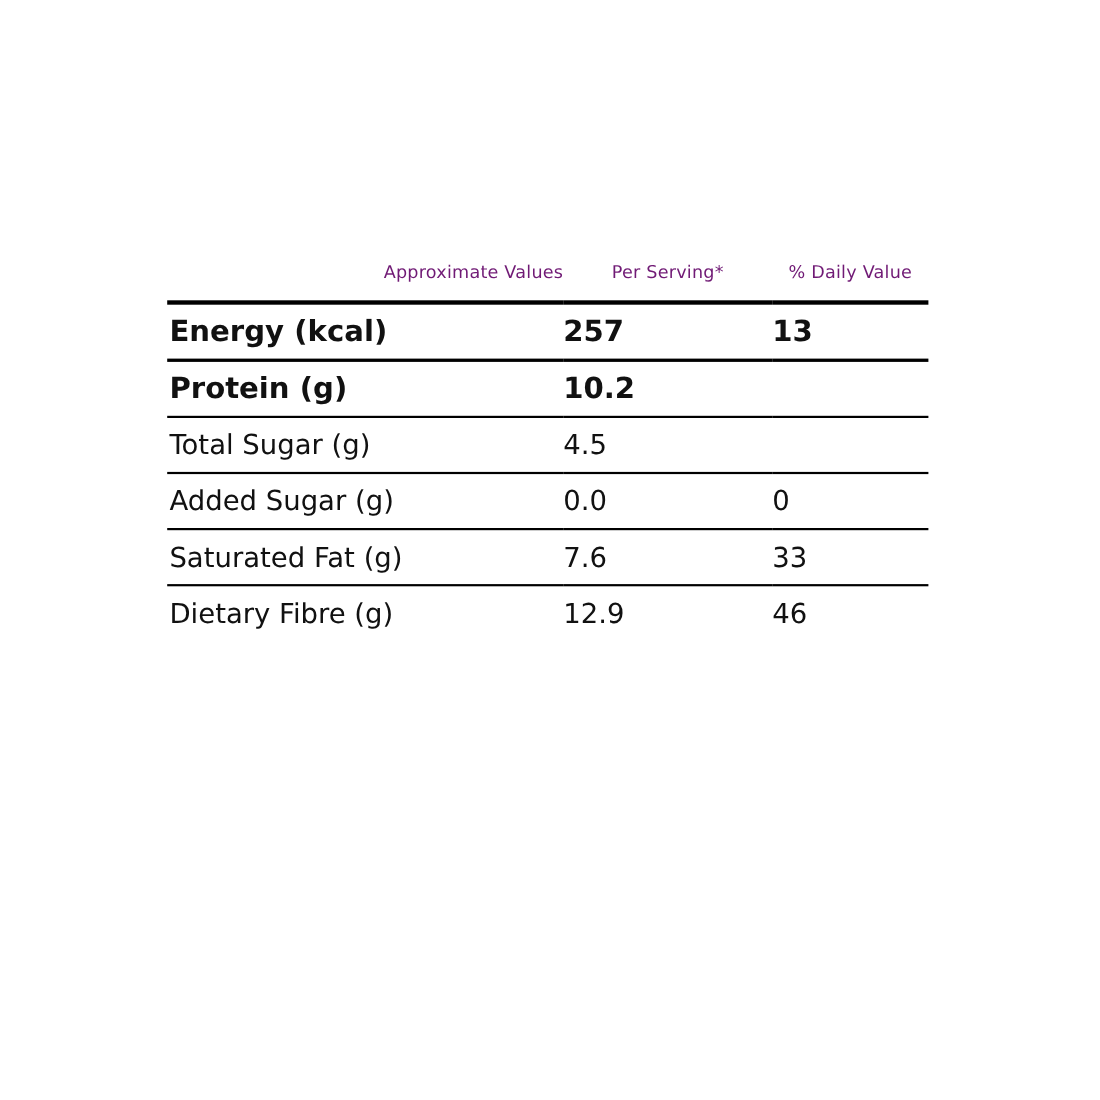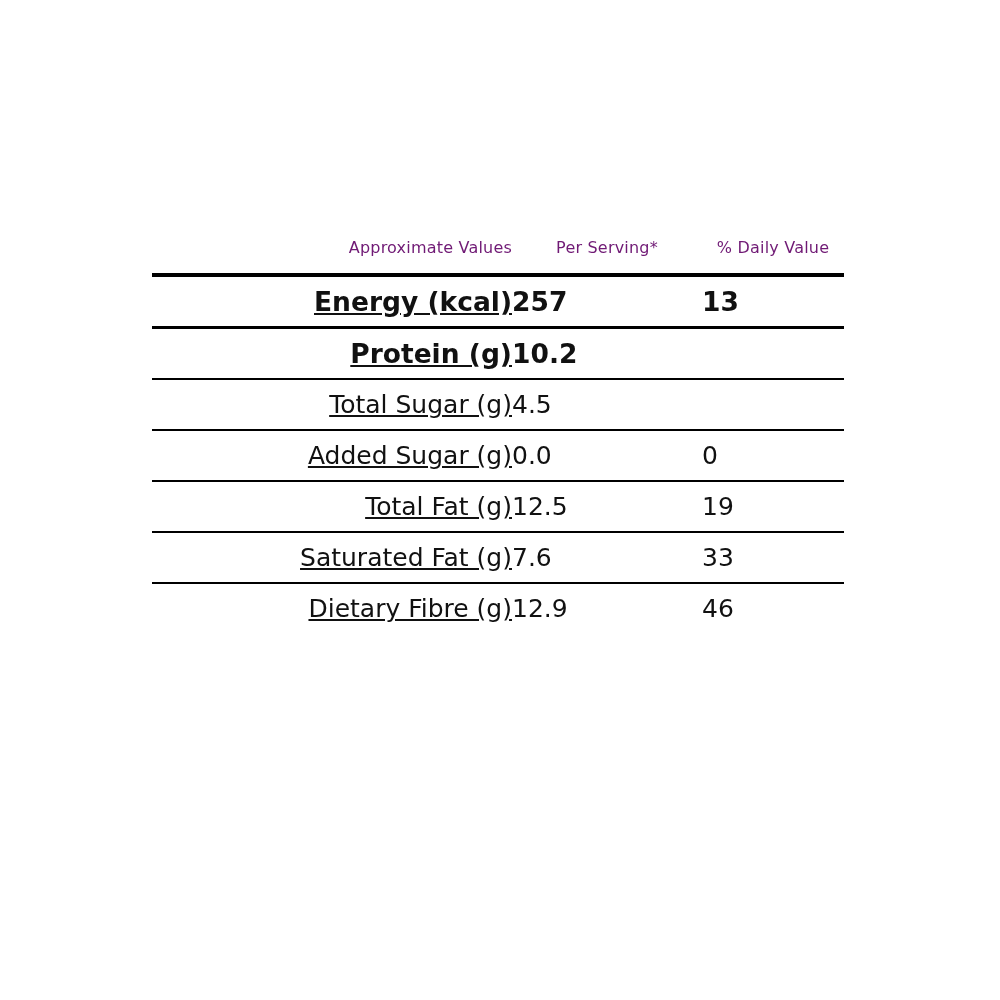--- a/index.html
+++ b/index.html
@@ -48,21 +48,21 @@
 
   
   tr.row td {
     border-top: 3px solid #000000;
     height: 49px;
     vertical-align: middle;
     font-size: 25px;
     color: #111111;
     padding: 0;
   }
-  tr.row td.label { text-align: right; padding-left: 2px; text-decoration: underline; }
+  tr.row td.label { text-align: left; padding-left: 2px; }
   tr.row td.serving { text-align: left; }
   tr.row td.dv { }
 
   tr.row.bold td {
     font-weight: 700;
     font-size: 26.5px;
   }
 
   tr.row.thin td {
     border-top-width: 2px;
@@ -109,25 +109,20 @@
         <td class="label">Total Sugar (g)</td>
         <td class="serving">4.5</td>
         <td class="dv"></td>
       </tr>
       <tr class="row thin">
         <td class="label">Added Sugar (g)</td>
         <td class="serving">0.0</td>
         <td class="dv">0</td>
       </tr>
       <tr class="row thin">
-        <td class="label">Total Fat (g)</td>
-        <td class="serving">12.5</td>
-        <td class="dv">19</td>
-      </tr>
-      <tr class="row thin">
         <td class="label">Saturated Fat (g)</td>
         <td class="serving">7.6</td>
         <td class="dv">33</td>
       </tr>
       <tr class="row thin">
         <td class="label">Dietary Fibre (g)</td>
         <td class="serving">12.9</td>
         <td class="dv">46</td>
       </tr>
     </tbody>

